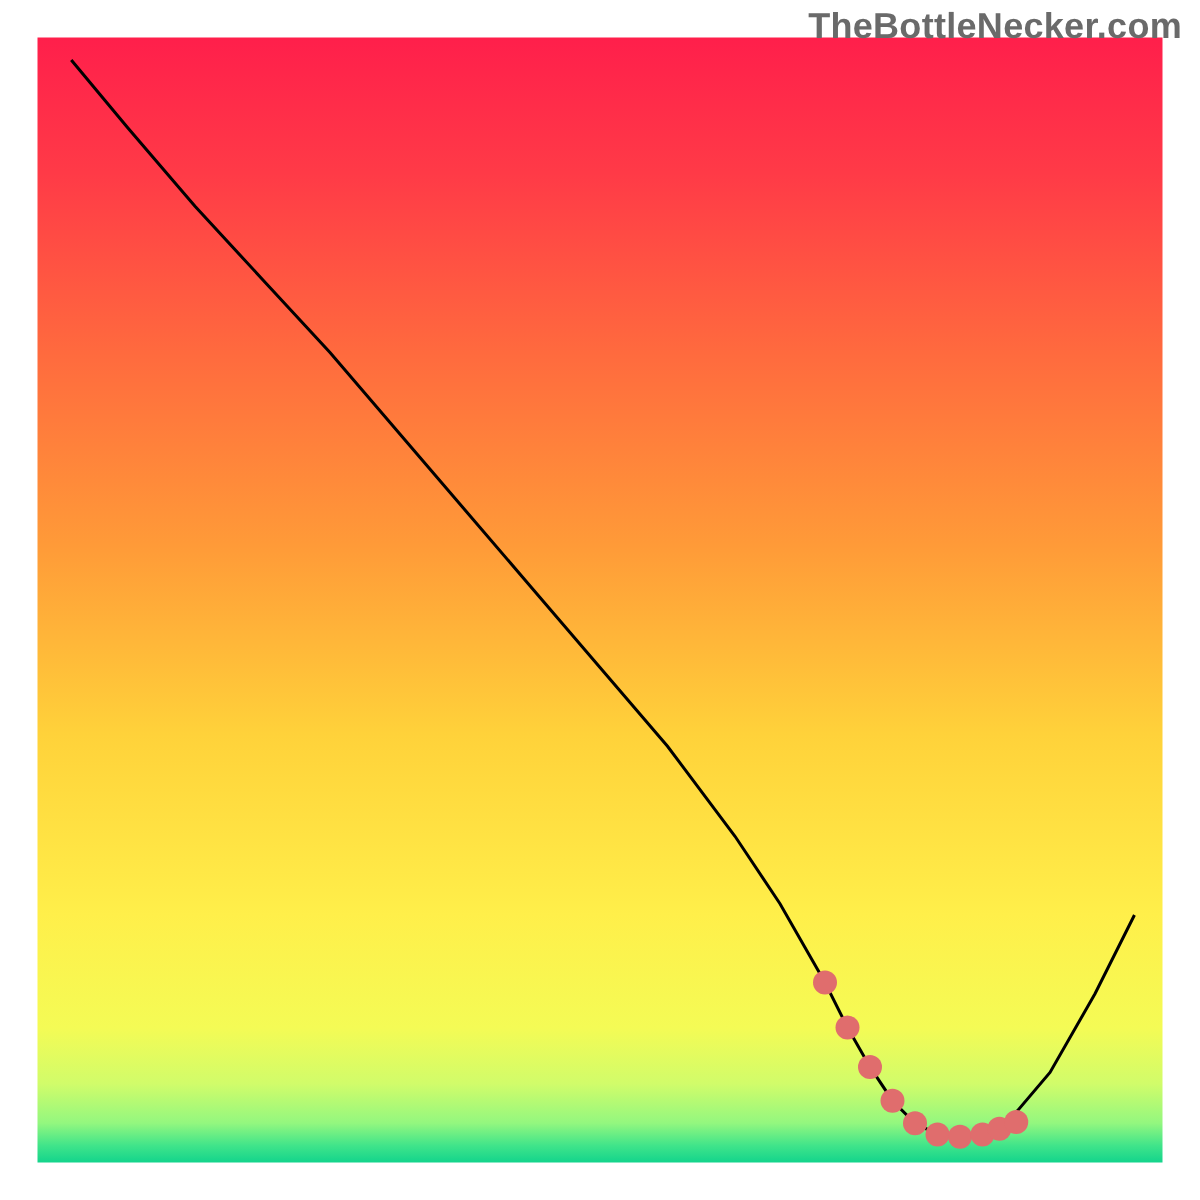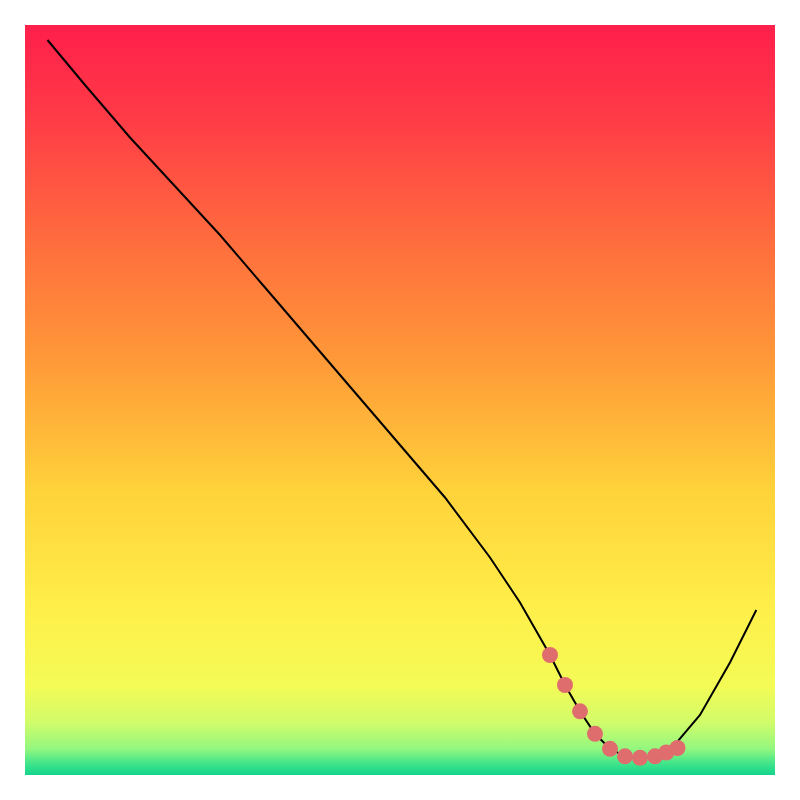--- a/index.html
+++ b/index.html
@@ -33,20 +33,21 @@
     width: 800px;
     height: 800px;
     display: block;
   }
 </style>
 </head>
 <body>
 
 <div class="chart-wrap">
 
+  <div class="watermark">TheBottleNecker.com</div>
 
   <svg class="plot" viewBox="0 0 800 800">
     <defs>
       <linearGradient id="bgGrad" x1="0" y1="0" x2="0" y2="1">
           <stop offset="0%" stop-color="#ff1f4b"></stop>
           <stop offset="12%" stop-color="#ff3a47"></stop>
           <stop offset="28.000000000000004%" stop-color="#ff6a3e"></stop>
           <stop offset="45%" stop-color="#ff9a38"></stop>
           <stop offset="62%" stop-color="#ffd23a"></stop>
           <stop offset="78%" stop-color="#ffef4a"></stop>

